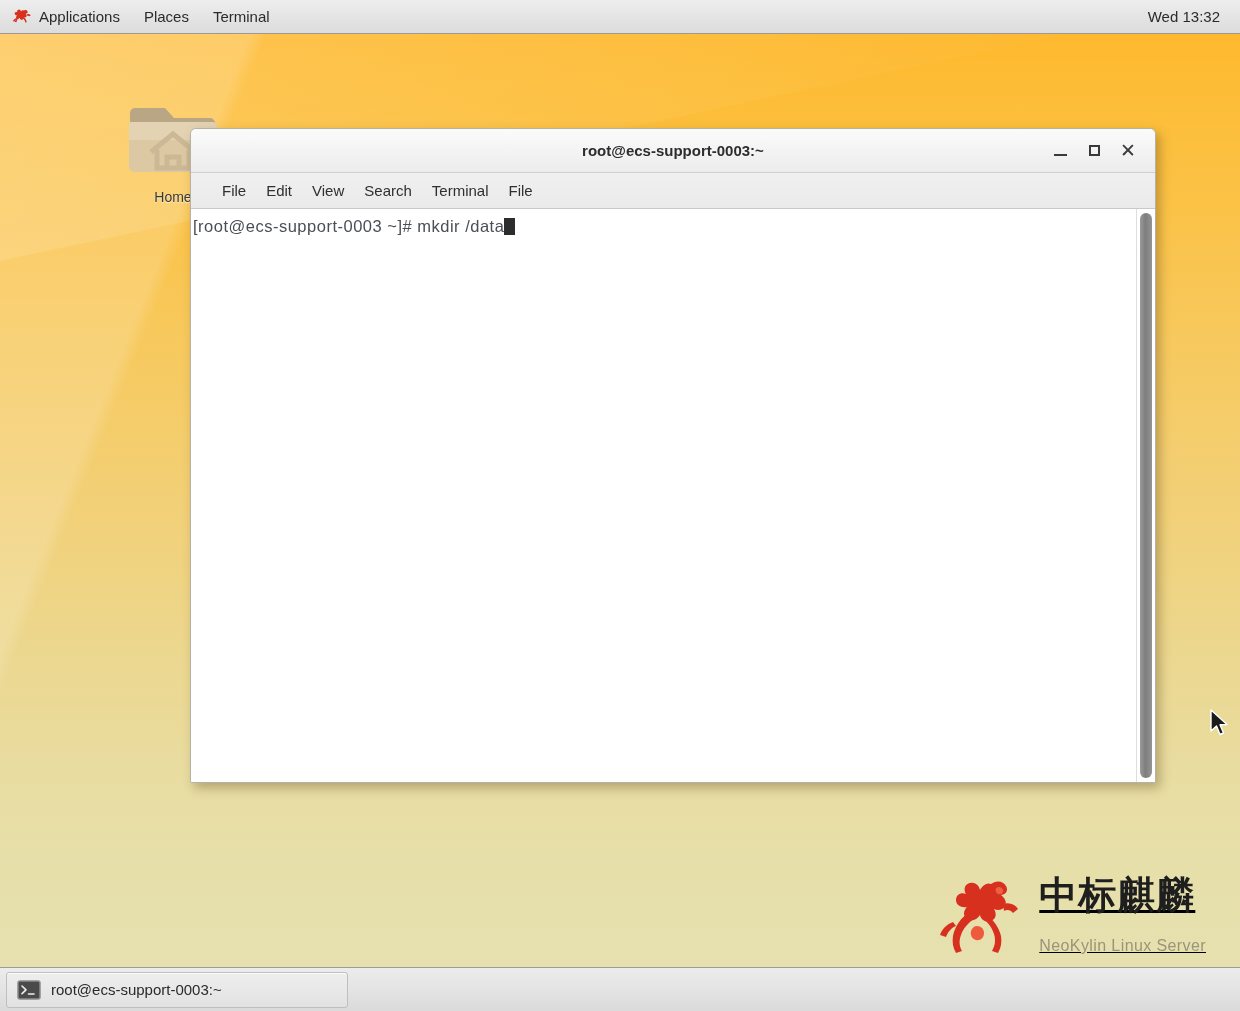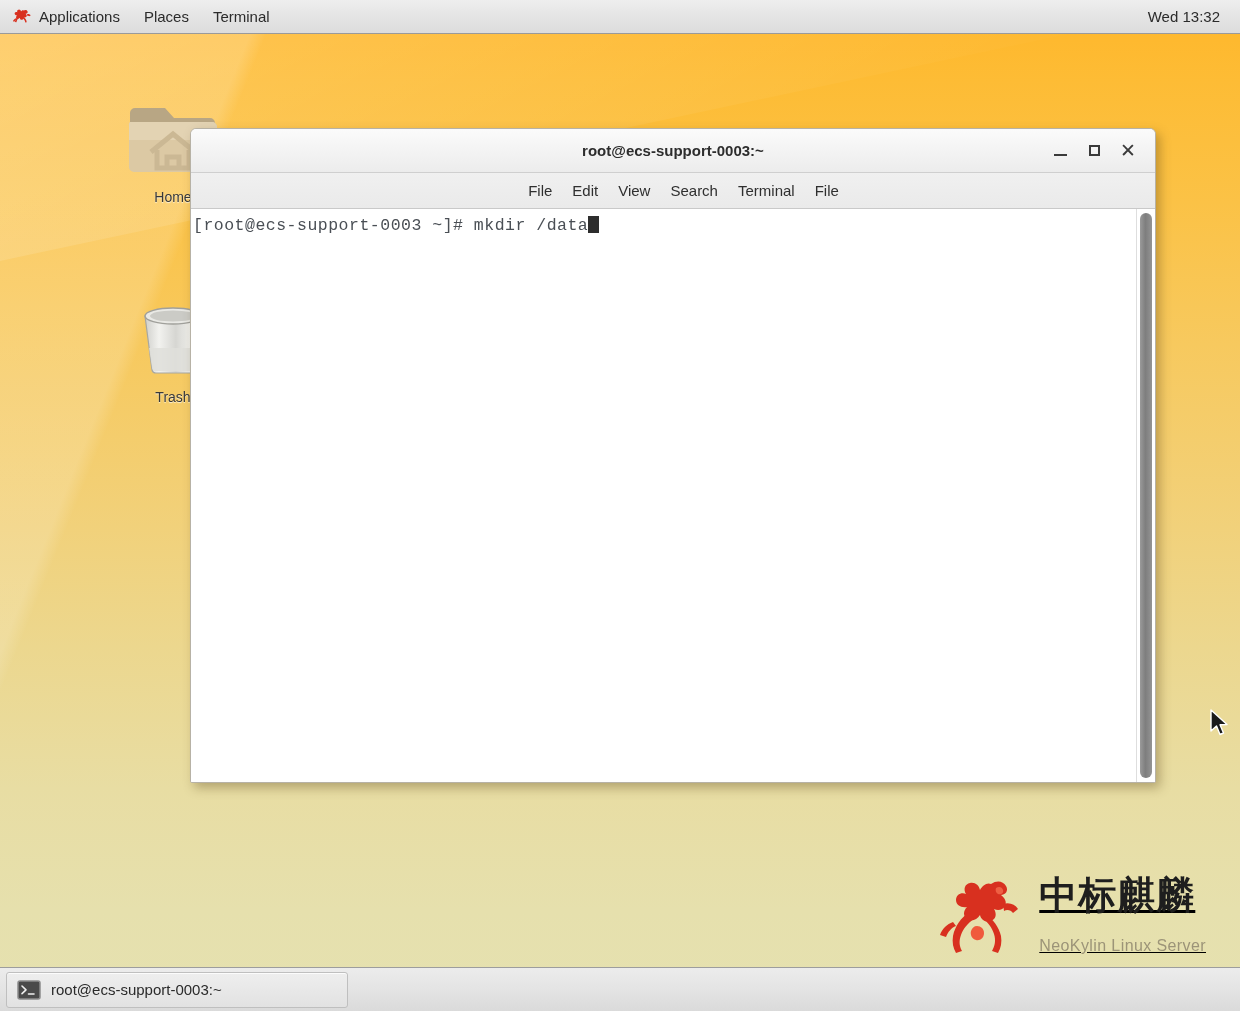--- a/index.html
+++ b/index.html
@@ -99,31 +99,31 @@
   }
   .gl-min{ display:block; width:13px; height:2px; background:#3a3a3a; margin-top:8px; }
   .gl-max{ display:block; width:11px; height:11px; border:2px solid #3a3a3a; }
   .gl-close{ font-size:19px; line-height:1; font-weight:500; }
 
   #menubar{
     height:36px; flex:0 0 36px;
     background:linear-gradient(180deg,#f0f0f0 0%,#eaeaea 100%);
     border-bottom:1px solid #c9c9c9;
     display:flex; align-items:center; padding-left:21px;
-    font-size:15px; color:#2f2f2f;justify-content:center;
+    font-size:15px; color:#2f2f2f;
   }
   .mbar-item{ padding:5px 10px; border-radius:2px; cursor:default; }
 
   #term-body{
     flex:1 1 auto; position:relative; background:#ffffff;
     display:flex; overflow:hidden;
   }
   #term-text{
     flex:1 1 auto; padding:7px 6px 6px 2px;
-    font-family:Liberation Mono, monospace;
+    font-family:Liberation Sans, sans-serif;
     font-size:16.5px; line-height:20px; color:#4a4f55;
     letter-spacing:0.5px;
     white-space:pre;
   }
   .term-line{ display:block; height:20px; }
   #cursor-block{
     display:inline-block; width:11px; height:17px; background:#2d2d2d;
     vertical-align:-3px;
   }
   #term-scroll{
@@ -189,38 +189,20 @@
       <path d="M7 26 h82 a5 5 0 0 1 5 5 v13 H6 v-13 a5 5 0 0 1 1 -5 z" fill="#e3d3b3"></path>
       <g fill="none" stroke="#cbb894" stroke-width="5">
         <path d="M28 56 L50 38 L72 56"></path>
         <path d="M34 54 v18 h32 v-18"></path>
         <path d="M44 72 v-11 h12 v11"></path>
       </g>
     </svg>
     <span class="lbl">Home</span>
   </div>
 
-  <div class="desk-icon" id="icon-trash">
-    <svg width="100" height="86" viewBox="0 0 100 86">
-      <defs>
-        <linearGradient id="tg" x1="0" y1="0" x2="1" y2="0">
-          <stop offset="0%" stop-color="#cfcfcb"></stop>
-          <stop offset="25%" stop-color="#f2f2ef"></stop>
-          <stop offset="55%" stop-color="#d6d6d2"></stop>
-          <stop offset="80%" stop-color="#f0f0ec"></stop>
-          <stop offset="100%" stop-color="#b9b9b5"></stop>
-        </linearGradient>
-      </defs>
-      <path d="M22 20 L29 74 a4 4 0 0 0 4 3 h34 a4 4 0 0 0 4 -3 L78 20 z" fill="url(#tg)" stroke="#a7a7a2" stroke-width="1.2"></path>
-      <ellipse cx="50" cy="20" rx="28" ry="8" fill="#e9e9e5" stroke="#a0a09b" stroke-width="1.4"></ellipse>
-      <ellipse cx="50" cy="20" rx="23" ry="5.5" fill="#cbcbc6"></ellipse>
-      <path d="M26 52 L74 52 L71 72 a4 4 0 0 1 -4 3 H33 a4 4 0 0 1 -4 -3 z" fill="#dfdfdb" opacity="0.85"></path>
-    </svg>
-    <span class="lbl">Trash</span>
-  </div>
 
   <div id="neokylin-logo">
     <svg width="96" height="82" viewBox="0 0 96 82">
       <g fill="#d8301f">
         <path d="M58 10 c6 -4 12 -3 15 2 c3 5 -1 9 -5 9 c4 3 6 7 4 11 c-2 4 -7 5 -11 3 c3 5 2 10 -3 12 c-5 2 -10 -1 -11 -6 c-3 5 -9 7 -13 4 c-4 -3 -4 -8 0 -12 c-6 1 -11 -2 -11 -7 c0 -5 5 -8 10 -6 c-3 -5 -1 -10 4 -11 c5 -1 9 2 10 7 c2 -4 7 -8 11 -6 z"></path>
         <path d="M36 38 c-8 6 -14 14 -16 24 c-1 6 0 12 3 17 l6 -2 c-3 -5 -3 -11 -1 -16 c2 -6 7 -12 13 -16 z"></path>
         <path d="M52 40 c8 5 14 13 16 22 c1 6 0 12 -3 17 l-6 -2 c3 -5 4 -11 2 -17 c-2 -6 -6 -12 -12 -16 z"></path>
         <path d="M20 48 c-6 2 -11 7 -13 13 l6 2 c2 -5 5 -9 10 -11 z"></path>
         <path d="M70 30 c6 -2 12 0 15 5 l-5 4 c-2 -3 -6 -4 -9 -2 z"></path>
         <path d="M44 52 c4 0 7 3 7 7 c0 5 -4 8 -8 7 c-4 -1 -6 -5 -5 -9 c1 -3 3 -5 6 -5 z" fill="#f05a3c"></path>

